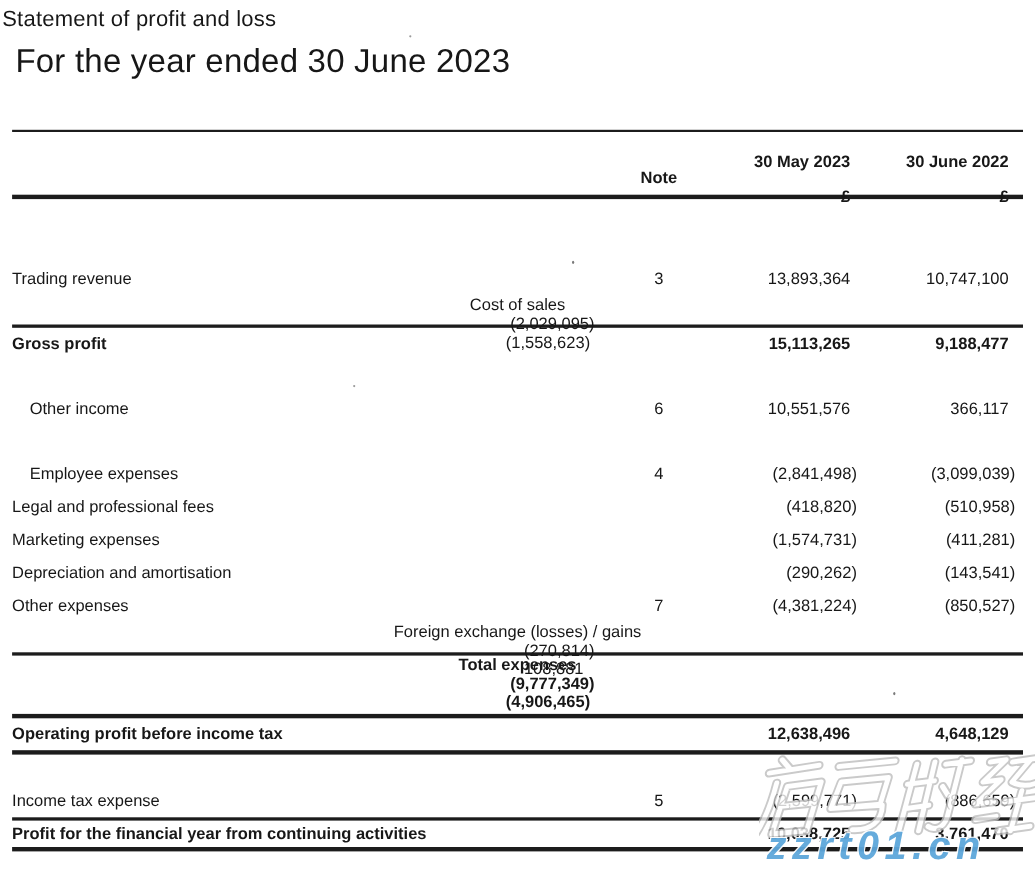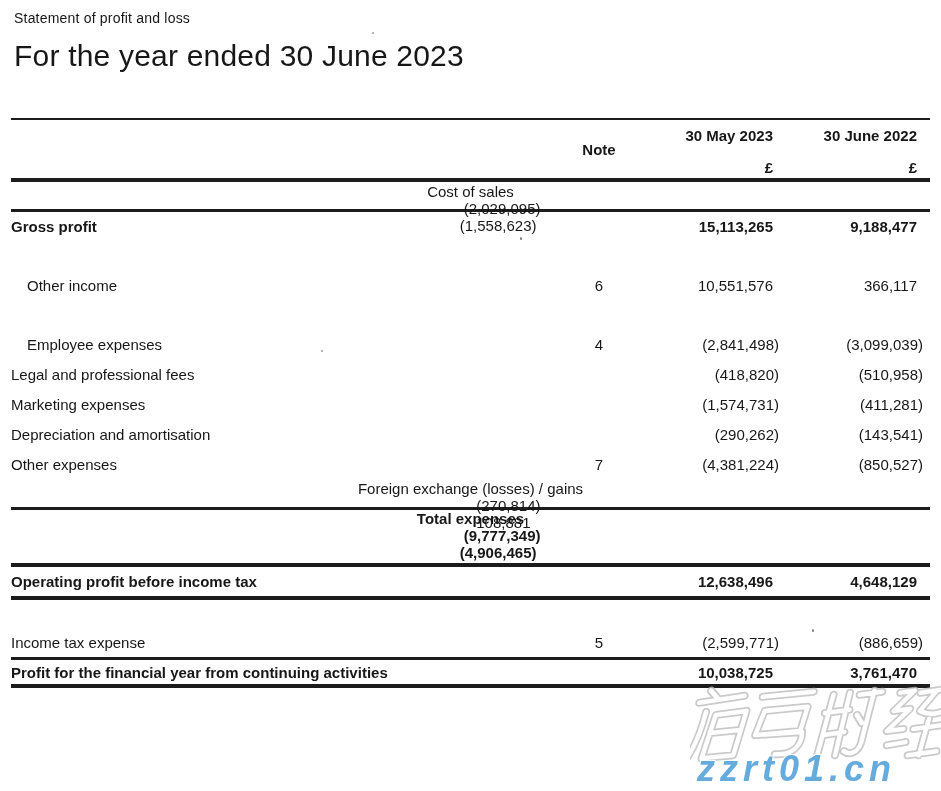--- a/index.html
+++ b/index.html
@@ -3,33 +3,33 @@
 <meta charset="utf-8">
 <style>
   html,body { margin:0; padding:0; background:#ffffff; }
   .page {
     position:relative; width:941px; height:791px;
     background:#ffffff; overflow:hidden;
     font-family:"Liberation Sans", sans-serif;
     color:#171717;
   }
   .title {
-    position:absolute; left:14px; top:3px;
-    font-size:14px; line-height:30px; letter-spacing:.2px;text-align:center;
+    position:absolute; left:2px; top:3px;
+    font-size:20px; line-height:30px; letter-spacing:.2px;text-align:center;
   }
   .subtitle {
     position:absolute; left:14px; top:41px;
     font-size:30px; line-height:30px; letter-spacing:.2px;
   }
   .table { position:absolute; left:11px; top:118px; width:919px; }
   .rl { background:#1c1c1c; width:100%; }
   .rl.h2 { height:2px; }
   .rl.h3 { height:3px; }
   .rl.h4 { height:4px; }
-  .thead { position:relative; height:58px; font-weight:bold; font-size:15px; }
+  .thead { position:relative; height:45px; font-weight:bold; font-size:15px;margin-top:12px; }
   .h-note { position:absolute; left:553px; width:70px; text-align:center; top:21px; }
   .h-d1 { position:absolute; right:157px; top:7px; }
   .h-d2 { position:absolute; right:13px;  top:7px; }
   .h-p1 { position:absolute; right:157px; top:39px; }
   .h-p2 { position:absolute; right:13px;  top:39px; }
   .row { display:flex; align-items:center; height:29px; font-size:15px; }
   .row.bold { font-weight:bold; }
   .c-label { flex:1; }
   .c-note { width:70px; text-align:center; }
   .c-v1 { width:150px; text-align:right; padding-right:11px; box-sizing:border-box; }
@@ -62,20 +62,26 @@
 
     <div class="thead">
       <span class="h-note">Note</span>
       <span class="h-d1">30 May 2023</span>
       <span class="h-d2">30 June 2022</span>
       <span class="h-p1">£</span>
       <span class="h-p2">£</span>
     </div>
     <div class="rl h4"></div>
 
+    <div class="row mt58">
+      <span class="c-label">Trading revenue</span>
+      <span class="c-note">3</span>
+      <span class="c-v1"><span class="val">13,893,364</span></span>
+      <span class="c-v2"><span class="val">10,747,100</span></span>
+    </div>
     <div class="row mt1 hgt26">
       <span class="c-label">Cost of sales</span>
       <span class="c-note"></span>
       <span class="c-v1"><span class="val neg">(2,029,095)</span></span>
       <span class="c-v2"><span class="val neg">(1,558,623)</span></span>
     </div>
     <div class="rl h3"></div>
     <div class="row bold">
       <span class="c-label">Gross profit</span>
       <span class="c-note"></span>

